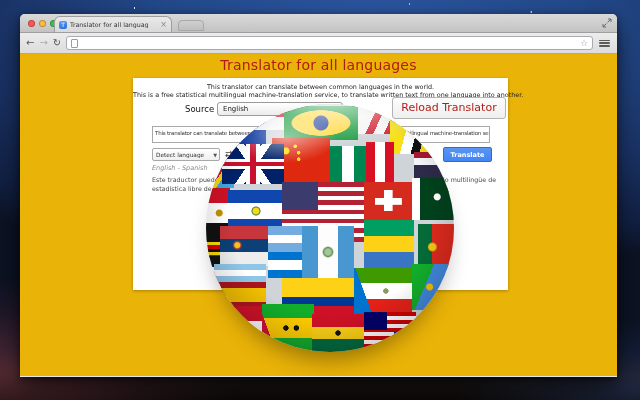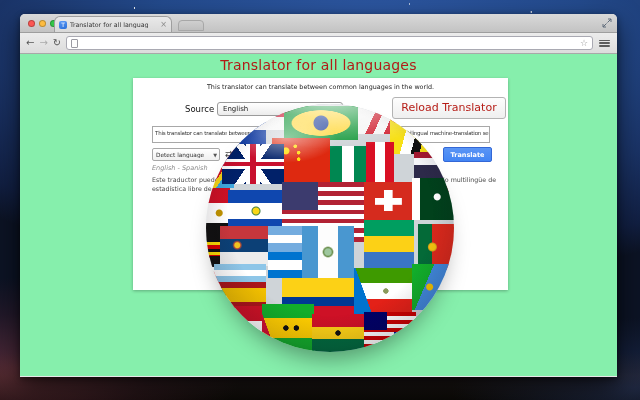--- a/index.html
+++ b/index.html
@@ -48,21 +48,21 @@
   .navbtn.disabled { color:#aaa; }
   .omnibox { flex:1; height:14px; background:#fff; border:1px solid #a9a9b2; border-radius:3px;
     display:flex; align-items:center; padding:0 4px; gap:4px; }
   .pageicon { width:7px; height:9px; background:#fdfdfd; border:1px solid #9a9aa2; border-radius:1px; flex:none; }
   .omni-text { flex:1; font-size:7px; color:#333; }
   .star { margin-left:auto; font-size:9px; color:#9a9a9a; line-height:1; }
   .menubtn { width:13px; height:11px; display:flex; flex-direction:column; justify-content:space-between; padding:2px 1px; }
   .menubtn i { display:block; height:1.6px; background:#5a5a5a; border-radius:1px; }
 
   
-  .viewport { position:relative; width:597px; height:322px; background:#86efac; overflow:hidden; }
+  .viewport { position:relative; width:597px; height:322px; background:#eab308; overflow:hidden; }
   .page-title { position:absolute; left:0; right:0; top:3px; text-align:center;
     font-size:14px; color:#b21b17; letter-spacing:.2px; }
   .card { position:absolute; left:113px; top:24px; width:375px; height:212px; background:#fff;
     box-shadow:0 1px 3px rgba(0,0,0,.28); }
   .intro { position:absolute; left:0; right:0; text-align:center; font-size:6.4px; color:#1d1d1d; white-space:nowrap; }
   .intro.l1 { top:5px; } .intro.l2 { top:13px; }
   .src-label { position:absolute; left:52px; top:26px; font-size:8.5px; color:#111; }
   .src-select { position:absolute; left:84px; top:24px; width:126px; height:14px;
     background:linear-gradient(180deg,#fff,#ececec); border:1px solid #9b9b9b; border-radius:3px;
     display:flex; align-items:center; padding:0 2px 0 5px; }
@@ -137,20 +137,21 @@
           <i></i>
           <i></i>
         </span>
     </div>
 
     <div class="viewport">
       <div class="page-title">Translator for all languages</div>
 
       <div class="card">
         <div class="intro l1">This translator can translate between common languages in the world.</div>
+        <div class="intro l2">This is a free statistical multilingual machine-translation service, to translate written text from one language into another.</div>
 
         <span class="src-label">Source</span>
         <div class="src-select">
           <span class="val">English</span>
           <span class="stepper">
               <span>▲</span>
               <span>▼</span>
             </span>
         </div>
         <div class="reload-btn">Reload Translator</div>

